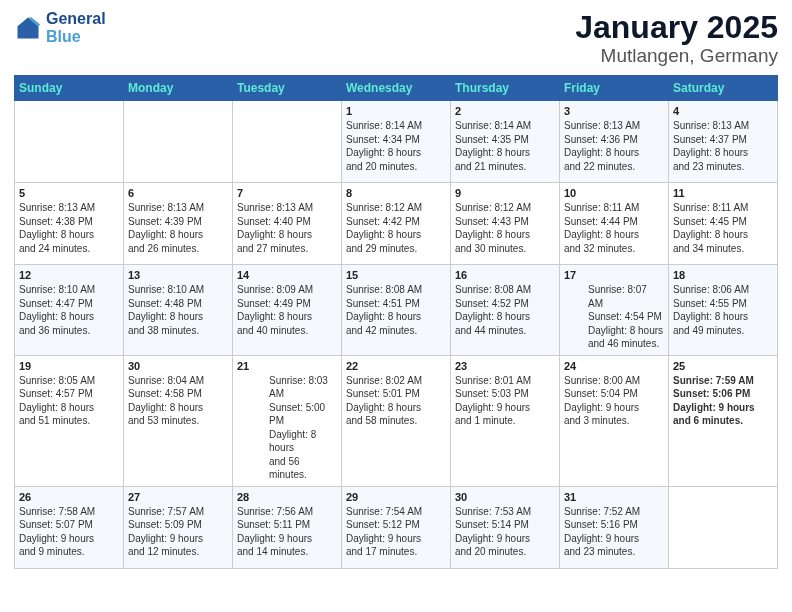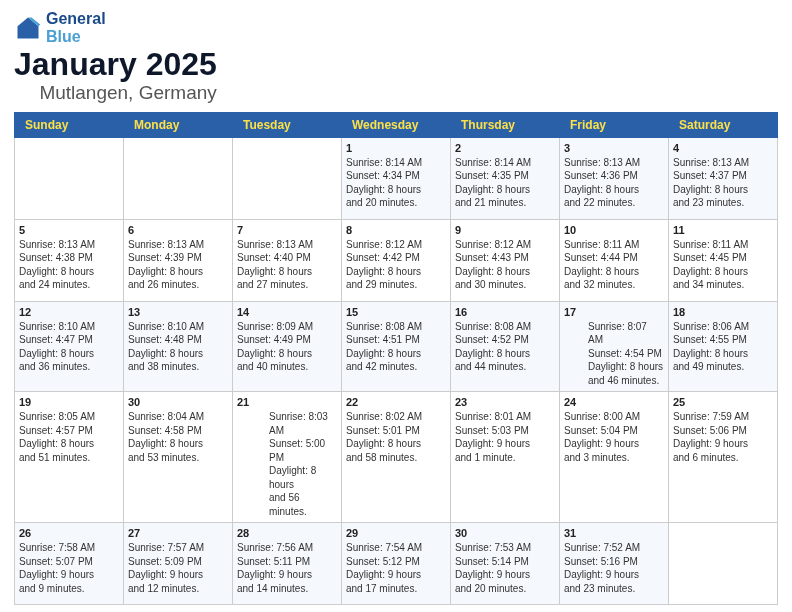--- a/index.html
+++ b/index.html
@@ -12,21 +12,20 @@
     }
     .container {
       width: 792px;
       padding: 10px 14px 10px 14px;
     }
     .header {
       display: flex;
       justify-content: space-between;
       align-items: flex-start;
       margin-bottom: 8px;
-      flex-direction: column;
     }
     .logo {
       display: flex;
       align-items: center;
     }
     .logo-icon {
       width: 28px;
       height: 28px;
       margin-right: 4px;
     }
@@ -43,24 +42,24 @@
       font-size: 19px;
       color: #555;
     }
     table {
       width: 100%;
       border-collapse: collapse;
       table-layout: fixed;
     }
     thead th {
       background: #2960a8;
-      color: #fde047;
+      color: #5eead4;
       font-size: 12px;
       font-weight: bold;
-      padding: 5px 10px;
+      padding: 5px 4px;
       text-align: left;
       border: 1px solid #2960a8;
     }
     tbody td {
       border: 1px solid #ccc;
       vertical-align: top;
       padding: 4px 4px 4px 4px;
       font-size: 9.5px;
       color: #222;
       background: #fff;
@@ -294,21 +293,21 @@
           </td>
           <td>
             <span class="day-num">24</span>
             <div class="cell-text" style="white-space: pre-line;">Sunrise: 8:00 AM
 Sunset: 5:04 PM
 Daylight: 9 hours
 and 3 minutes.</div>
           </td>
           <td>
             <span class="day-num">25</span>
-            <div class="cell-text" style="white-space: pre-line;">Sunrise: 7:59 AM
+            <div class="cell-text" style="white-space: pre-line; font-weight: bold;">Sunrise: 7:59 AM
 Sunset: 5:06 PM
 Daylight: 9 hours
 and 6 minutes.</div>
           </td>
         </tr>
         <tr>
           <td>
             <span class="day-num">26</span>
             <div class="cell-text" style="white-space: pre-line;">Sunrise: 7:58 AM
 Sunset: 5:07 PM

